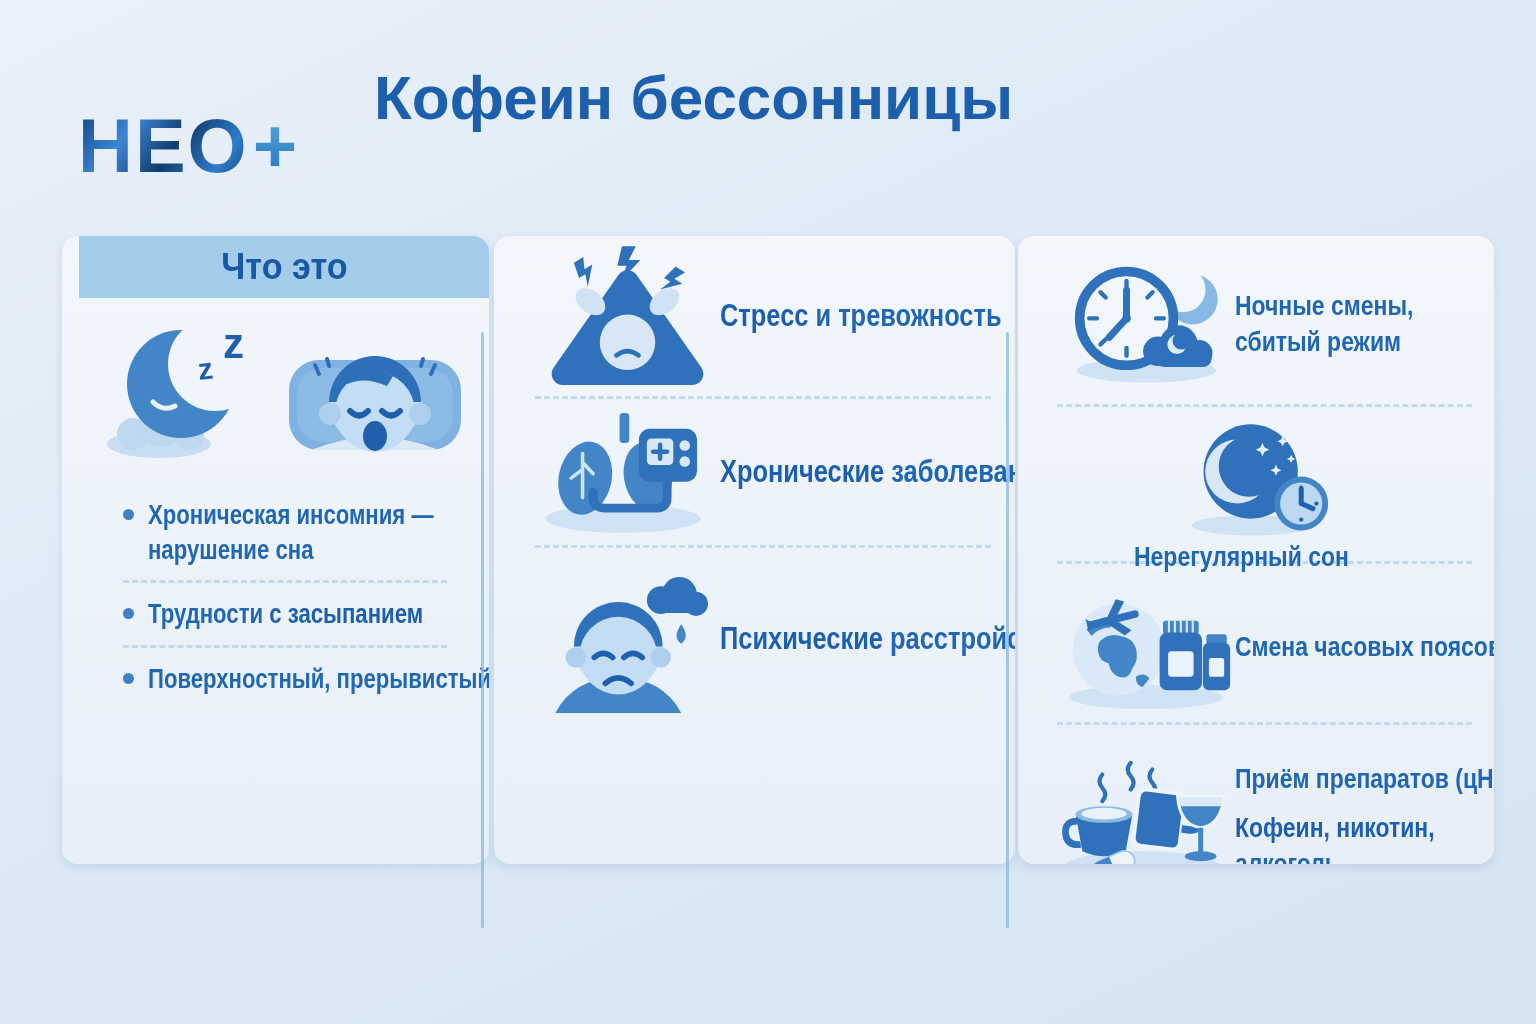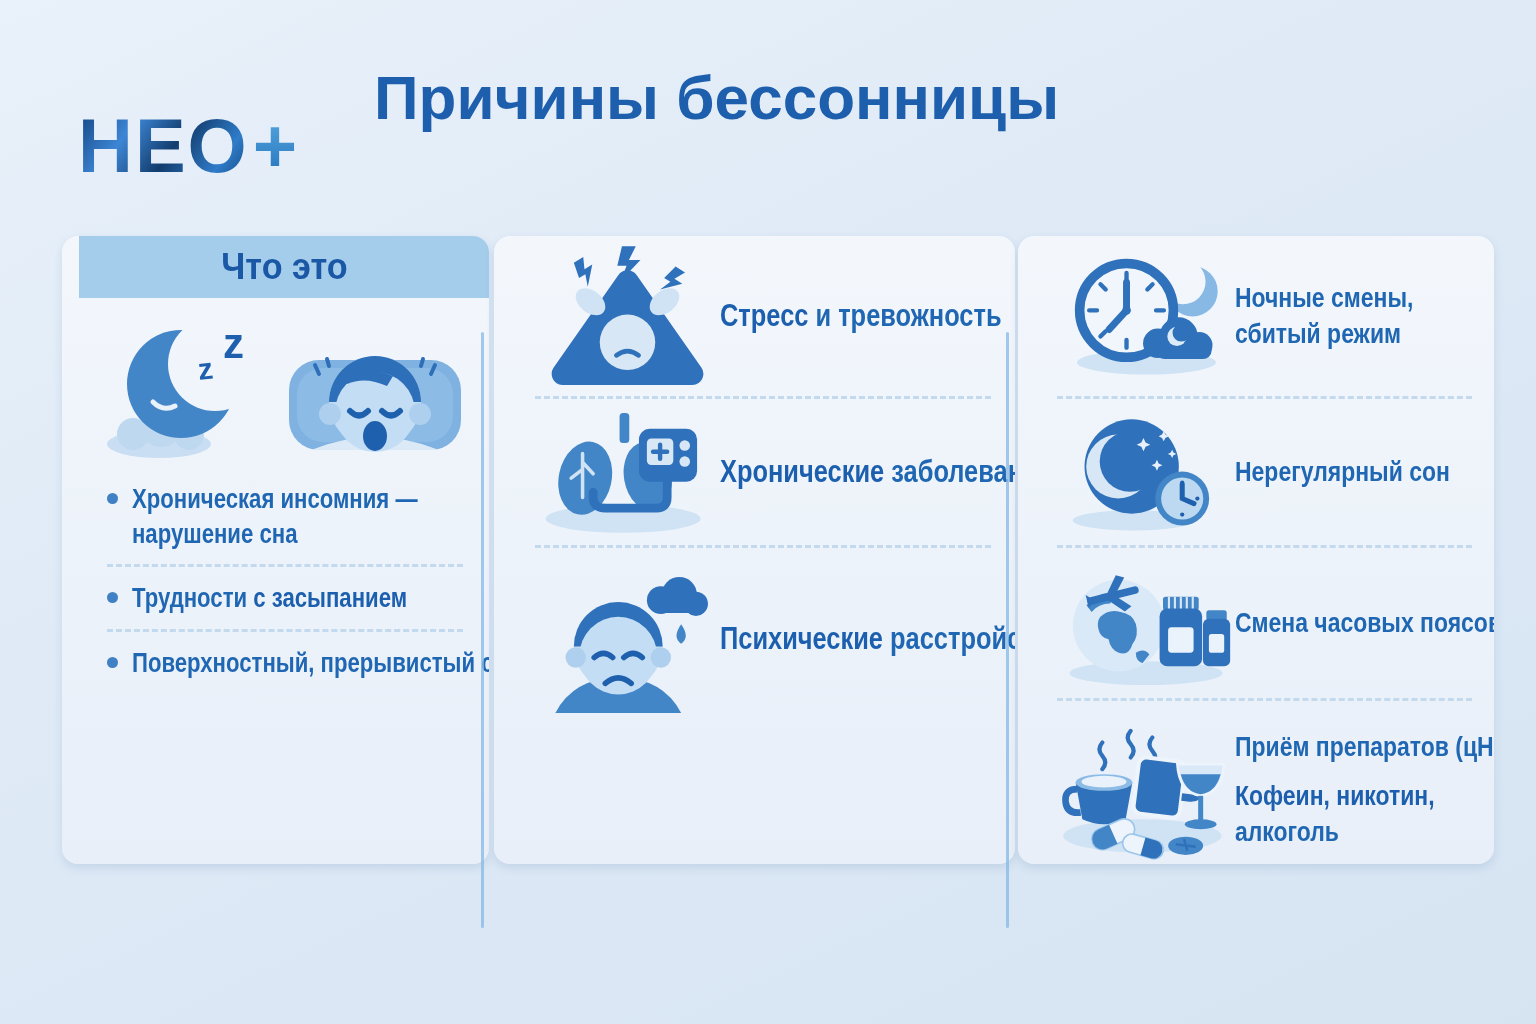--- a/index.html
+++ b/index.html
@@ -26,61 +26,61 @@
   #card-what{left:62px;width:410px;}
   #card-causes{left:494px;width:504px;}
   #card-risks{left:1018px;width:459px;}
   .card-header{height:62px;display:flex;align-items:center;justify-content:center;font-size:36px;font-weight:700;}
   .card-header span{display:inline-block;transform:scaleX(.95);white-space:nowrap;}
   .hdr-light{background:#a4cceb;color:#1a58a6;}
   .hdr-dark{background:linear-gradient(180deg,#1c63b8,#1253a4);color:#f4f8fc;}
   .card-body{height:634px;}
   
   .what-icons{display:flex;justify-content:center;align-items:flex-end;gap:12px;padding:16px 6px 2px;}
-  .bullets{list-style:none;margin:0;padding:2px 26px 0 28px;}
+  .bullets{list-style:none;margin:16px;padding:2px 26px 0 28px;}
   .bullet{display:flex;gap:14px;padding:14px 0 13px;border-bottom:3px dashed #c2d9ee;
     font-size:27px;font-weight:600;color:#2067b3;line-height:1.28;}
   .bullet:last-child{border-bottom:none;}
   .dot{width:11px;height:11px;border-radius:50%;background:#3f81c4;margin-top:11px;flex:none;}
   .cond{display:inline-block;transform:scaleX(.82);transform-origin:left center;white-space:nowrap;}
   .b-bold{font-weight:800;color:#1c5fae;}
   
   .cause-row{display:flex;align-items:center;margin:0 24px;border-bottom:3px dashed #c2d9ee;}
   .cause-row:last-child{border-bottom:none;}
   .cause-row:nth-of-type(1){height:160px;}
   .cause-row:nth-of-type(2){height:146px;}
   .cause-row:nth-of-type(3){height:182px;}
   .cause-icon{width:185px;display:flex;justify-content:center;flex:none;}
   .cause-label{flex:1;font-size:31px;color:#2067b3;font-weight:600;}
   .cause-label .lead{font-weight:800;color:#1c5fae;}
   
-  .risk-row{display:flex;align-items:center;margin:0 22px;border-bottom:3px dashed #c2d9ee;}
+  .risk-row{display:flex;align-items:center;margin:8px 22px;border-bottom:3px dashed #c2d9ee;}
   .risk-row:last-child{border-bottom:none;}
   .risk-row:nth-of-type(1){height:160px;}
-  .risk-row:nth-of-type(2){height:146px;}
+  .risk-row:nth-of-type(2){height:146px;flex-direction:column;}
   .risk-row:nth-of-type(3){height:150px;}
   .risk-row:nth-of-type(4){height:178px;}
   .risk-icon{width:178px;display:flex;justify-content:center;flex:none;}
   .risk-label{flex:1;font-size:28px;color:#2067b3;font-weight:600;line-height:1.3;}
   .risk-label .line2-bold{font-weight:800;color:#1c5fae;display:block;margin-top:12px;}
   .risk-label .line3{display:block;}
   
   .vline{position:absolute;top:332px;height:596px;width:3px;border-radius:2px;background:#86b8e4;opacity:.75;}
   #vline-1{left:481px;}
   #vline-2{left:1006px;}
 </style>
 </head>
 <body>
 
 <div>
 
   <div class="logo">
     <span class="neo">НЕО</span><span class="plus">+</span>
   </div>
-  <h1 class="title">Причины бессонницы</h1>
+  <h1 class="title">Кофеин бессонницы</h1>
 
   <section class="card" id="card-what">
     <div class="card-header hdr-light">
       <span>Что это</span>
     </div>
     <div class="card-body">
       <div class="what-icons">
 
         <svg width="170" height="150" viewBox="0 0 170 150">
           <defs>

